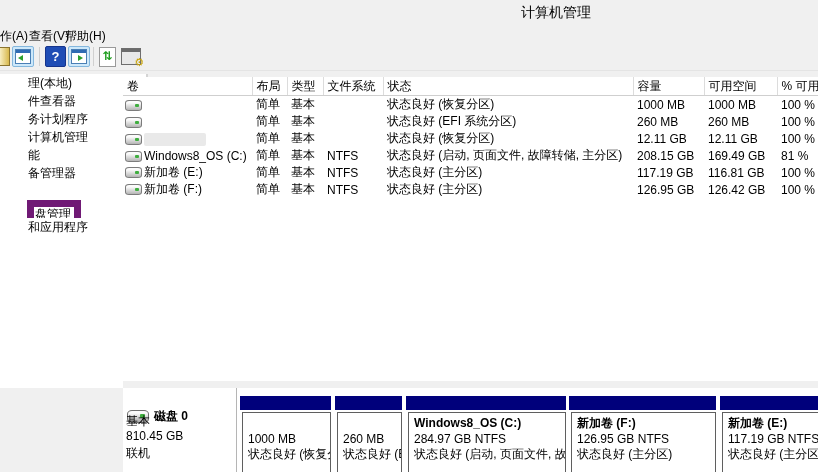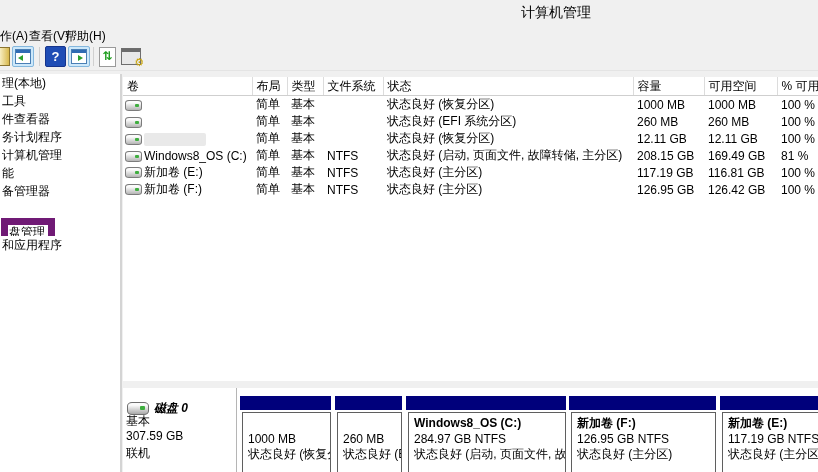--- a/index.html
+++ b/index.html
@@ -30,21 +30,21 @@
     background:linear-gradient(90deg,#f7edc0,#d8b94e);border-right:1px solid #8a7430;border-top:1px solid #8a7430;border-bottom:1px solid #8a7430;}
   .help-btn{background:#1f4db5;border:1px solid #16348c;width:19px;height:19px;color:#fff;
     font-weight:bold;font-size:13px;text-align:center;line-height:19px;}
   .page-icon{position:absolute;left:2px;top:1px;width:15px;height:18px;background:#fff;border:1px solid #9a9a9a;
     color:#1f9e1f;font-size:12px;font-weight:bold;text-align:center;line-height:17px;}
   .console-icon{position:absolute;left:0px;top:2px;width:18px;height:15px;background:#e8e8e8;border:1px solid #6e6e6e;}
   .console-icon .bar{position:absolute;left:0;top:0;width:100%;height:3px;background:#6b6b6b;}
   .console-icon .gear{position:absolute;right:-4px;bottom:-4px;font-size:11px;color:#c8a206;line-height:11px;}
 
   
-  #tree{left:0;top:74px;width:120px;height:398px;background:#fff;border-right:2px solid #d4d4d4;}
+  #tree{left:0;top:74px;width:120px;height:314px;background:#fff;border-right:2px solid #d4d4d4;padding-left:26px;}
   .tree-item{height:18px;line-height:18px;font-size:12px;color:#000;padding-left:2px;white-space:nowrap;overflow:hidden;}
   .tree-sel{display:inline-block;border:7px solid #701a75;padding:0 3px 0 1px;line-height:15px;margin-left:-1px;}
 
   
   #vol-list{left:123px;top:77px;width:695px;height:304px;background:#fff;overflow:hidden;}
   table{border-collapse:collapse;table-layout:fixed;width:718px;font-size:12px;}
   th{font-weight:normal;text-align:left;height:18px;padding:0 0 0 4px;
      border-right:1px solid #dcdcdc;border-bottom:1px solid #cfcfcf;background:#fff;white-space:nowrap;overflow:hidden;}
   td{height:17px;padding:0 0 0 4px;white-space:nowrap;overflow:hidden;color:#000;}
   td.volcell{padding-left:2px;}
@@ -52,21 +52,21 @@
     border:1px solid #7b7b7b;border-radius:4px/3px;background:linear-gradient(180deg,#fbfbfb 20%,#b5b5b5);position:relative;}
   .drive-icon i{position:absolute;right:2px;top:3px;width:4px;height:3px;background:#3fae3f;border-radius:1px;}
   .redact{display:inline-block;vertical-align:middle;width:62px;height:13px;background:#e9e9e9;border-radius:2px;}
 
   
   #splitter{left:123px;top:381px;width:695px;height:7px;background:#f0f0f0;}
 
   
   #graph{left:123px;top:388px;width:695px;height:84px;background:#fff;overflow:hidden;}
   #disk-label{position:absolute;left:0;top:0;width:113px;height:84px;border-right:1px solid #b5b5b5;font-size:12px;}
-  #disk-title{position:absolute;left:4px;top:12px;font-weight:bold;white-space:nowrap;font-style:italic;}
+  #disk-title{position:absolute;left:4px;top:20px;font-weight:bold;white-space:nowrap;}
   .disk-icon{display:inline-block;vertical-align:middle;width:20px;height:11px;margin-right:5px;
     border:1px solid #6f6f6f;border-radius:5px/4px;background:linear-gradient(180deg,#fbfbfb 20%,#a9a9a9);position:relative;}
   .disk-icon i{position:absolute;right:3px;top:3px;width:5px;height:4px;background:#3fae3f;border-radius:1px;}
   .disk-sub{position:absolute;left:3px;white-space:nowrap;}
   .partition{position:absolute;top:0;height:84px;}
   .pbar{position:absolute;left:0;top:8px;width:100%;height:14px;background:#00007b;}
   .pbox{position:absolute;left:2px;top:24px;height:70px;background:#fff;border:1px solid #5f5f5f;
     padding:3px 0 0 5px;font-size:12px;overflow:hidden;}
   .pline{height:15.5px;line-height:15.5px;white-space:nowrap;}
   .pline.b{font-weight:bold;}
@@ -109,21 +109,20 @@
     <div class="tb-btn" style="left:121px;">
       <span class="console-icon">
           <span class="bar"></span>
           <span class="gear">⚙</span>
         </span>
     </div>
   </div>
 
   <div id="tree" class="abs">
     <div class="tree-item"><span>理(本地)</span></div>
-    <div class="tree-item"><span>工具</span></div>
     <div class="tree-item"><span>件查看器</span></div>
     <div class="tree-item"><span>务计划程序</span></div>
     <div class="tree-item"><span>计算机管理</span></div>
     <div class="tree-item"><span>能</span></div>
     <div class="tree-item"><span>备管理器</span></div>
     <div class="tree-item"><span></span></div>
     <div class="tree-item"><span class="tree-sel">盘管理</span></div>
     <div class="tree-item"><span>和应用程序</span></div>
   </div>
 
@@ -216,21 +215,21 @@
 
   <div id="splitter" class="abs"></div>
 
   <div id="graph" class="abs">
 
     <div id="disk-label">
       <div id="disk-title">
         <span class="disk-icon"><i></i></span><span>磁盘 0</span>
       </div>
       <div class="disk-sub" style="top:25px;">基本</div>
-      <div class="disk-sub" style="top:41px;">307.59 GB</div>
+      <div class="disk-sub" style="top:41px;">810.45 GB</div>
       <div class="disk-sub" style="top:57px;">联机</div>
     </div>
 
     <div class="partition" style="left:117px;width:91px;">
       <div class="pbar" style="background: rgb(0, 0, 123);"></div>
       <div class="pbox" style="width:82px;">
         <div class="pline b"></div>
         <div class="pline">1000 MB</div>
         <div class="pline">状态良好 (恢复分区)</div>
       </div>

